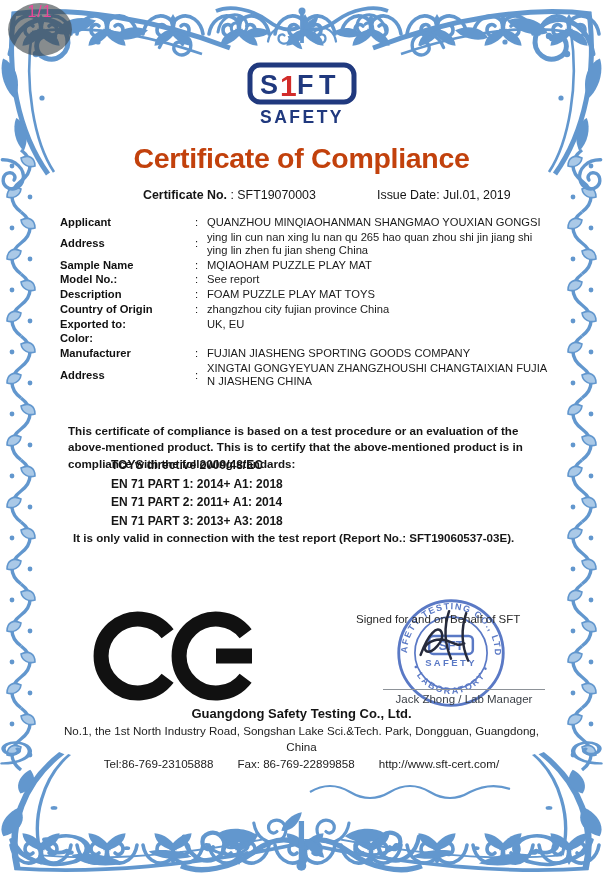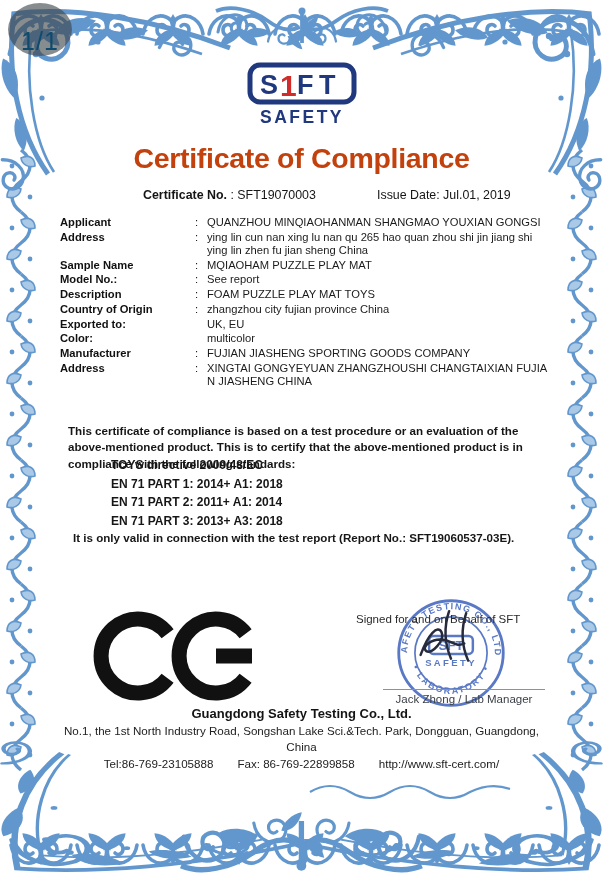--- a/index.html
+++ b/index.html
@@ -8,36 +8,36 @@
   .page {
     position:relative; width:603px; height:879px; background:#ffffff;
     overflow:hidden; margin:0 auto; color:#1b1b1b;
   }
   .border-svg { position:absolute; inset:0; z-index:0; pointer-events:none; }
   .content { position:absolute; inset:0; z-index:1; }
 
   .badge {
     position:absolute; left:8px; top:3px; width:64px; height:53px; z-index:3;
     background:rgba(62,70,72,0.62); border-radius:50%;
-    display:flex; align-items:flex-end; justify-content:center;
-    color:#0c4a6e; font-size:25px; letter-spacing:1px;
+    display:flex; align-items:flex-start; justify-content:center;
+    color:#ec4899; font-size:16px; letter-spacing:1px;
   }
 
   .logo { position:absolute; left:0; right:0; top:62px; display:flex; justify-content:center; }
 
   .title { position:absolute; top:142px; left:0; right:0; text-align:center;
     font-size:28.5px; font-weight:bold; color:#c2410c; letter-spacing:-0.3px; }
 
   .certline { position:absolute; top:188px; left:0; right:0; font-size:12.4px; color:#151515; }
   .cert-left  { position:absolute; left:143px; top:0; }
   .cert-right { position:absolute; left:377px; top:0; }
   .cert-label { font-weight:bold; }
 
   .fields { position:absolute; left:60px; top:216px; width:490px; font-size:11.2px; }
-  .frow { display:flex; line-height:12.9px; margin-bottom:1.9px; }
+  .frow { display:flex; line-height:12.9px; margin-bottom:1.9px;align-items:center; }
   .flabel { width:135px; font-weight:bold; flex:0 0 auto; color:#111; }
   .fcolon { width:12px; flex:0 0 auto; }
   .fvalue { flex:1 1 auto; }
 
   .statement { position:absolute; left:68px; top:423px; width:468px;
     font-size:11.6px; font-weight:bold; line-height:16.3px; color:#161616; }
   .standards { position:absolute; left:73px; top:459px; font-size:12px; font-weight:bold; color:#161616; }
   .standards .std { line-height:13px; margin-bottom:5.5px;margin-left:38px; }
   .validity { position:absolute; left:73px; top:531px; font-size:11.6px; font-weight:bold; color:#161616; }
 
@@ -231,21 +231,20 @@
         <span class="fvalue">zhangzhou city fujian province China</span>
       </div>
       <div class="frow">
         <span class="flabel">Exported to:</span>
         <span class="fcolon"></span>
         <span class="fvalue">UK, EU</span>
       </div>
       <div class="frow">
         <span class="flabel">Color:</span>
         <span class="fcolon"></span>
-        <span class="fvalue">multicolor</span>
       </div>
       <div class="frow">
         <span class="flabel">Manufacturer</span>
         <span class="fcolon">:</span>
         <span class="fvalue">FUJIAN JIASHENG SPORTING GOODS COMPANY</span>
       </div>
       <div class="frow">
         <span class="flabel">Address</span>
         <span class="fcolon">:</span>
         <span class="fvalue">XINGTAI GONGYEYUAN ZHANGZHOUSHI CHANGTAIXIAN FUJIA N JIASHENG CHINA</span>

